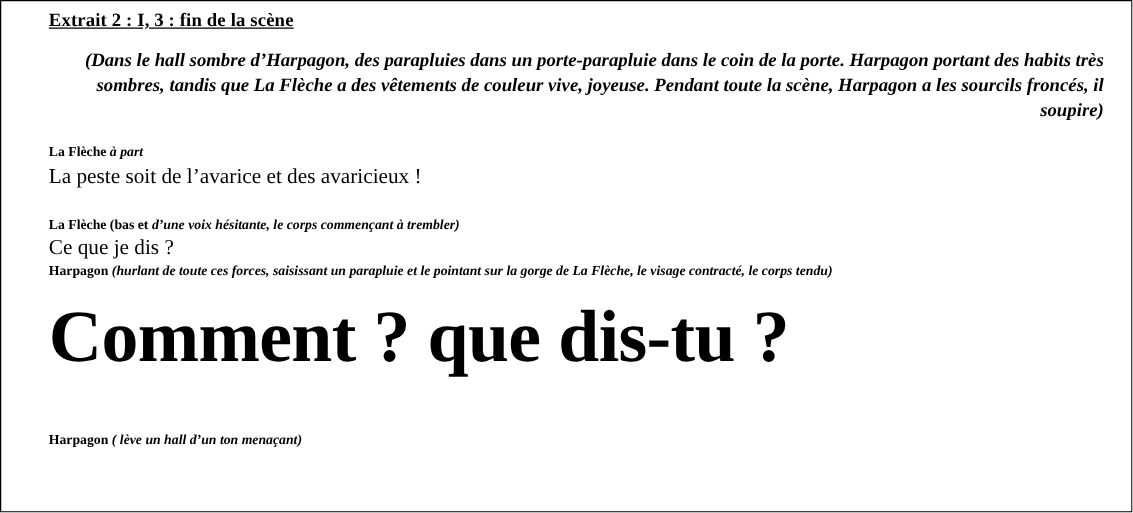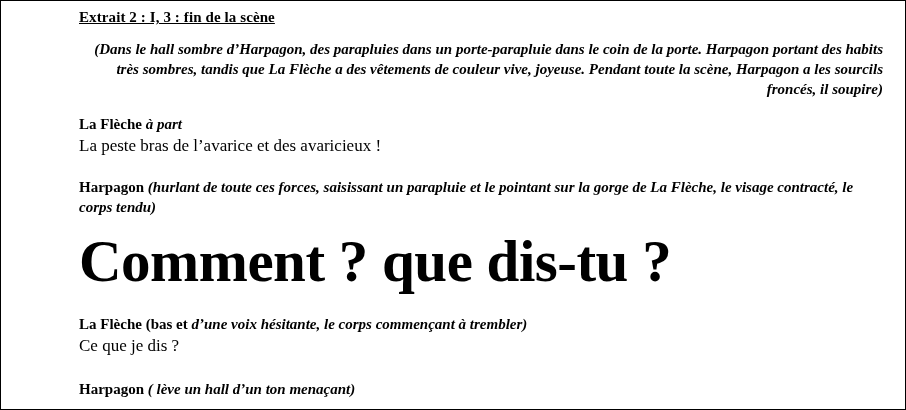--- a/index.html
+++ b/index.html
@@ -10,21 +10,20 @@
   #page {
     position: relative;
     width: 906px;
     height: 410px;
     background: #ffffff;
     border: 1px solid #000000;
     box-sizing: border-box;
     overflow: hidden;
     font-family: "Liberation Serif", serif;
     color: #000000;
-    padding-left: 40px;
   }
   #inner {
     padding: 8px 22px 0 38px;
   }
   .title {
     font-weight: bold;
     font-size: 15px;
     text-decoration: underline;
     letter-spacing: 0.1px;
     margin: 0 0 14px 0;
@@ -34,21 +33,21 @@
     font-weight: bold;
     font-size: 15px;
     line-height: 1.32;
     margin: 0 0 16px 0;
     text-align: right;
   }
   .speech-block {
     margin: 0 0 2px 0;
   }
   .cue {
-    font-size: 15px;
+    font-size: 11px;
     line-height: 1.3;
     margin: 0;
   }
   .cue .name {
     font-weight: bold;
     font-style: normal;
   }
   .cue .dir {
     font-style: italic;
     font-weight: bold;
@@ -83,40 +82,40 @@
 
     <div class="title">Extrait 2 : I, 3 : fin de la scène</div>
 
     <div class="stage">(Dans le hall sombre d’Harpagon, des parapluies dans un porte-parapluie dans le coin de la porte. Harpagon portant des habits très sombres, tandis que La Flèche a des vêtements de couleur vive, joyeuse. Pendant toute la scène, Harpagon a les sourcils froncés, il soupire)</div>
 
     <div class="speech-block">
       <p class="cue">
         <span class="name">La Flèche</span>
         <span class="dir">à part</span>
       </p>
-      <p class="line">La peste bras de l’avarice et des avaricieux !</p>
+      <p class="line">La peste soit de l’avarice et des avaricieux !</p>
     </div>
 
     <div class="gap-2"></div>
-
-    <div class="speech-block">
-      <p class="cue">
-        <span class="name">Harpagon</span>
-        <span class="dir">(hurlant de toute ces forces, saisissant un parapluie et le pointant sur la gorge de La Flèche, le visage contracté, le corps tendu)</span>
-      </p>
-      <p class="shout">Comment ? que dis-tu ?</p>
-    </div>
 
     <div class="speech-block">
       <p class="cue">
         <span class="name">La Flèche</span>
         <span class="dir-plain">(bas et</span>
         <span class="dir">d’une voix hésitante, le corps commençant à trembler)</span>
       </p>
       <p class="line">Ce que je dis ?</p>
+    </div>
+
+    <div class="speech-block">
+      <p class="cue">
+        <span class="name">Harpagon</span>
+        <span class="dir">(hurlant de toute ces forces, saisissant un parapluie et le pointant sur la gorge de La Flèche, le visage contracté, le corps tendu)</span>
+      </p>
+      <p class="shout">Comment ? que dis-tu ?</p>
     </div>
 
     <div class="gap-3"></div>
 
     <div class="speech-block">
       <p class="cue">
         <span class="name">Harpagon</span>
         <span class="dir">( lève un hall d’un ton menaçant)</span>
       </p>
     </div>

